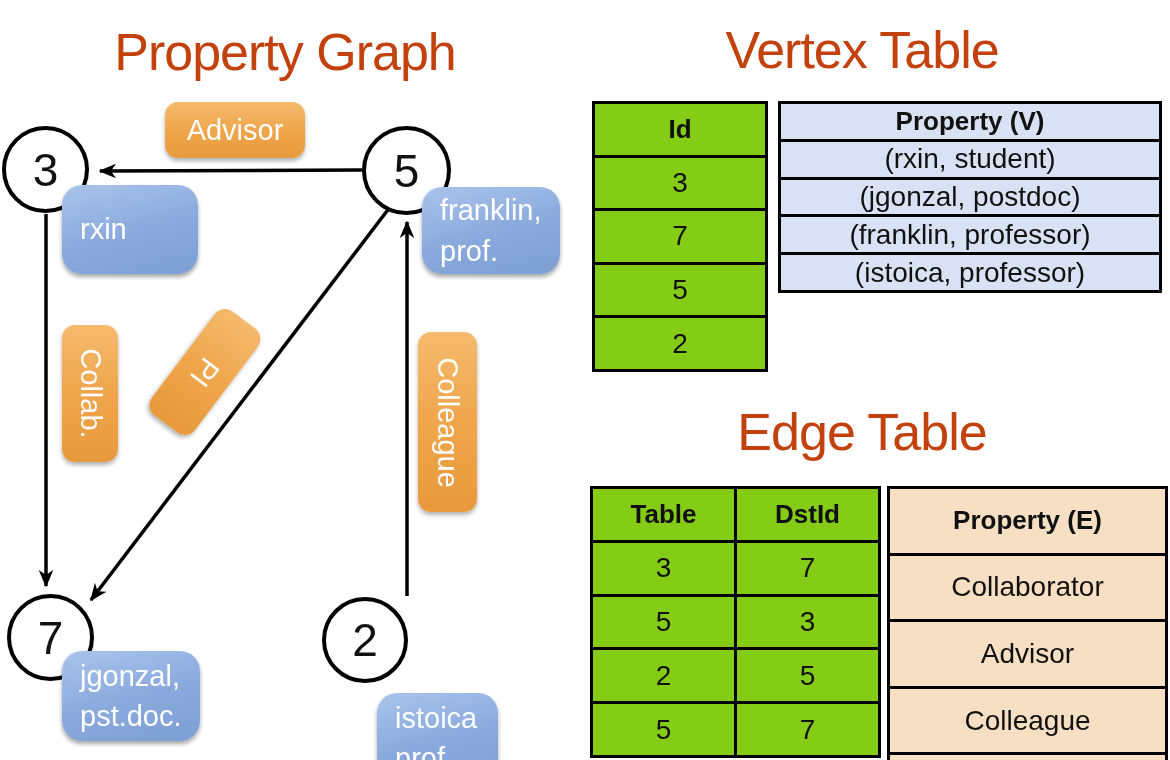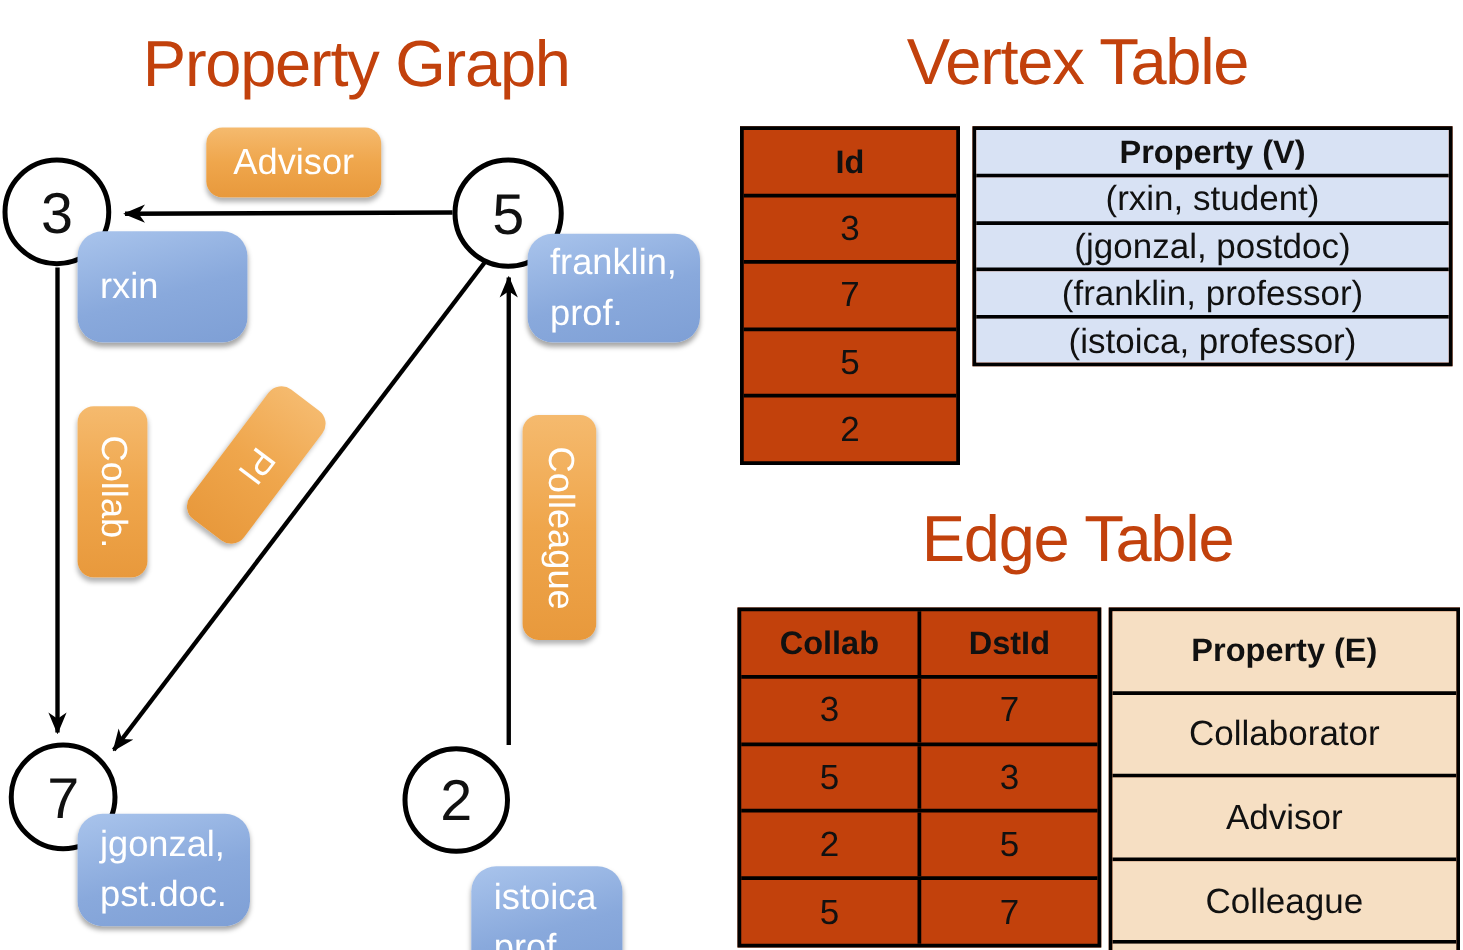--- a/index.html
+++ b/index.html
@@ -56,21 +56,21 @@
     display:flex; align-items:center; justify-content:center;
   }
   .elabel .vtxt { transform:rotate(90deg); white-space:nowrap; }
   #elabel-advisor   { left:165px; top:102px; width:140px; height:56px; }
   #elabel-collab    { left:62px;  top:325px; width:56px;  height:137px; }
   #elabel-colleague { left:418px; top:332px; width:59px;  height:180px; }
   #elabel-pi        { left:178px; top:307px; width:54px;  height:130px; transform:rotate(37deg); }
 
   
   .tbl {
-    position:absolute; border:3px solid #000; background:#c2410c;
+    position:absolute; border:3px solid #000; background:#84cc16;
     display:flex; flex-direction:column; z-index:2;
   }
   .tbl .trow {
     flex:1; display:flex; align-items:center; justify-content:center;
     border-bottom:3px solid #000; font-size:28px; font-weight:300; color:#111;
     white-space:nowrap;
   }
   .tbl .trow:last-child { border-bottom:none; }
   .tbl .trow.hdr { font-size:26px; font-weight:700; }
   .tbl .trow > .c { flex:1; height:100%; display:flex; align-items:center; justify-content:center; }
@@ -160,21 +160,21 @@
     <div class="trow">(rxin, student)</div>
     <div class="trow">(jgonzal, postdoc)</div>
     <div class="trow">(franklin, professor)</div>
     <div class="trow">(istoica, professor)</div>
   </div>
 
   <div class="big-title" id="edge-title">Edge Table</div>
 
   <div class="tbl" id="et-ids">
     <div class="trow hdr">
-      <div class="c sep">Collab</div>
+      <div class="c sep">Table</div>
       <div class="c">DstId</div>
     </div>
     <div class="trow">
       <div class="c sep">3</div>
       <div class="c">7</div>
     </div>
     <div class="trow">
       <div class="c sep">5</div>
       <div class="c">3</div>
     </div>

